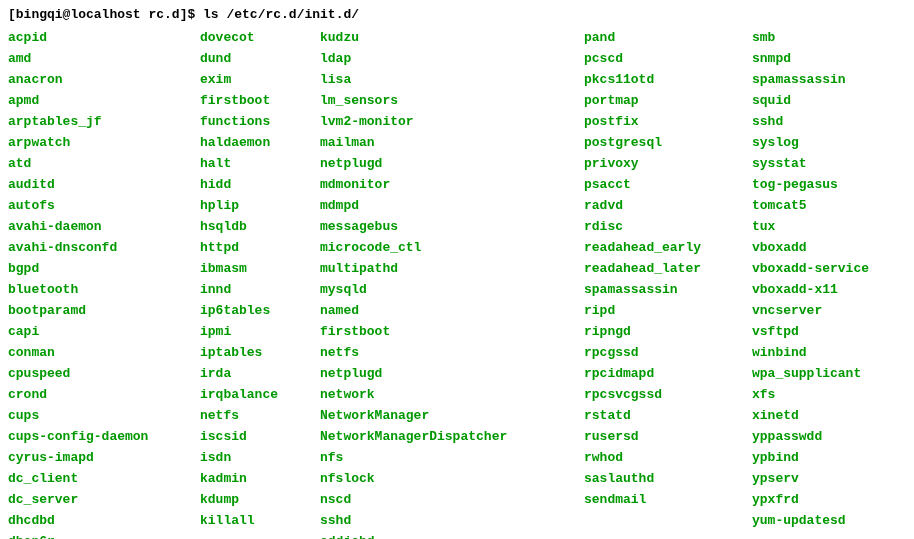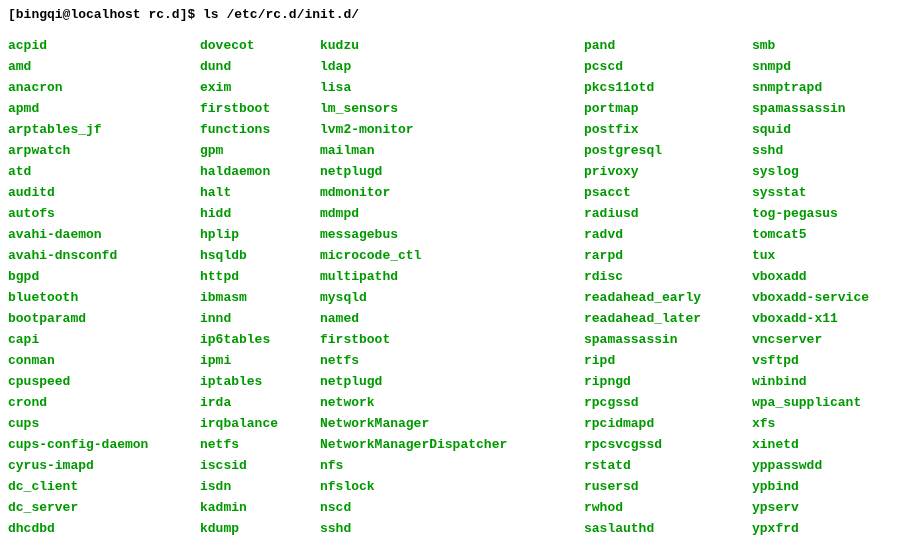--- a/index.html
+++ b/index.html
@@ -11,21 +11,21 @@
       background: #ffffff;
       font-family: "Courier New", Courier, monospace;
       font-size: 13px;
       line-height: 21px;
       padding: 4px 8px;
       white-space: nowrap;
     }
     .prompt-line {
       color: #000000;
       font-weight: bold;
-      margin-bottom: 10px;
+      margin-bottom: 2px;
     }
     .prompt-line .user { color: #000000; }
     .prompt-line .cmd  { color: #000000; }
     .cols {
       display: flex;
       flex-direction: row;
       gap: 0;
     }
     .col {
       display: flex;
@@ -78,21 +78,20 @@
     <span class="entry">dhcdbd</span>
     <span class="entry">dhcp6r</span>
 
   </div>
   <div class="col c1">
     <span class="entry">dovecot</span>
     <span class="entry">dund</span>
     <span class="entry">exim</span>
     <span class="entry">firstboot</span>
     <span class="entry">functions</span>
-    <span class="entry">gpm</span>
     <span class="entry">haldaemon</span>
     <span class="entry">halt</span>
     <span class="entry">hidd</span>
     <span class="entry">hplip</span>
     <span class="entry">hsqldb</span>
     <span class="entry">httpd</span>
     <span class="entry">ibmasm</span>
     <span class="entry">innd</span>
     <span class="entry">ip6tables</span>
     <span class="entry">ipmi</span>
@@ -137,43 +136,40 @@
   </div>
   <div class="col c3">
     <span class="entry">pand</span>
     <span class="entry">pcscd</span>
     <span class="entry">pkcs11otd</span>
     <span class="entry">portmap</span>
     <span class="entry">postfix</span>
     <span class="entry">postgresql</span>
     <span class="entry">privoxy</span>
     <span class="entry">psacct</span>
-    <span class="entry">radiusd</span>
     <span class="entry">radvd</span>
-    <span class="entry">rarpd</span>
     <span class="entry">rdisc</span>
     <span class="entry">readahead_early</span>
     <span class="entry">readahead_later</span>
     <span class="entry">spamassassin</span>
     <span class="entry">ripd</span>
     <span class="entry">ripngd</span>
     <span class="entry">rpcgssd</span>
     <span class="entry">rpcidmapd</span>
     <span class="entry">rpcsvcgssd</span>
     <span class="entry">rstatd</span>
     <span class="entry">rusersd</span>
     <span class="entry">rwhod</span>
     <span class="entry">saslauthd</span>
     <span class="entry">sendmail</span>
 
   </div>
   <div class="col c4">
     <span class="entry">smb</span>
     <span class="entry">snmpd</span>
-    <span class="entry">snmptrapd</span>
     <span class="entry">spamassassin</span>
     <span class="entry">squid</span>
     <span class="entry">sshd</span>
     <span class="entry">syslog</span>
     <span class="entry">sysstat</span>
     <span class="entry">tog-pegasus</span>
     <span class="entry">tomcat5</span>
     <span class="entry">tux</span>
     <span class="entry">vboxadd</span>
     <span class="entry">vboxadd-service</span>

